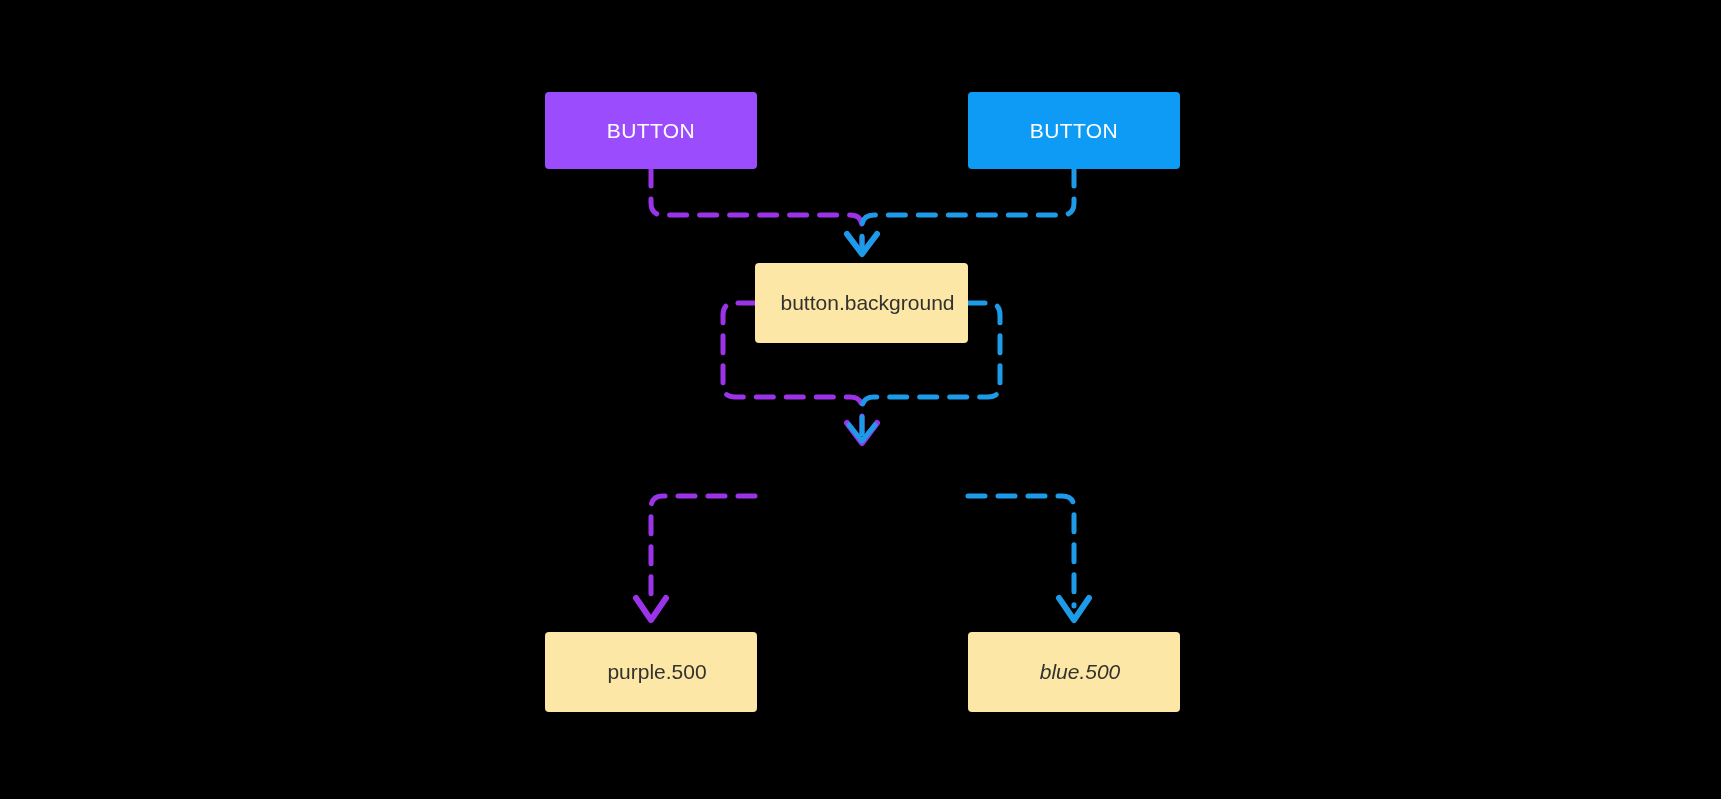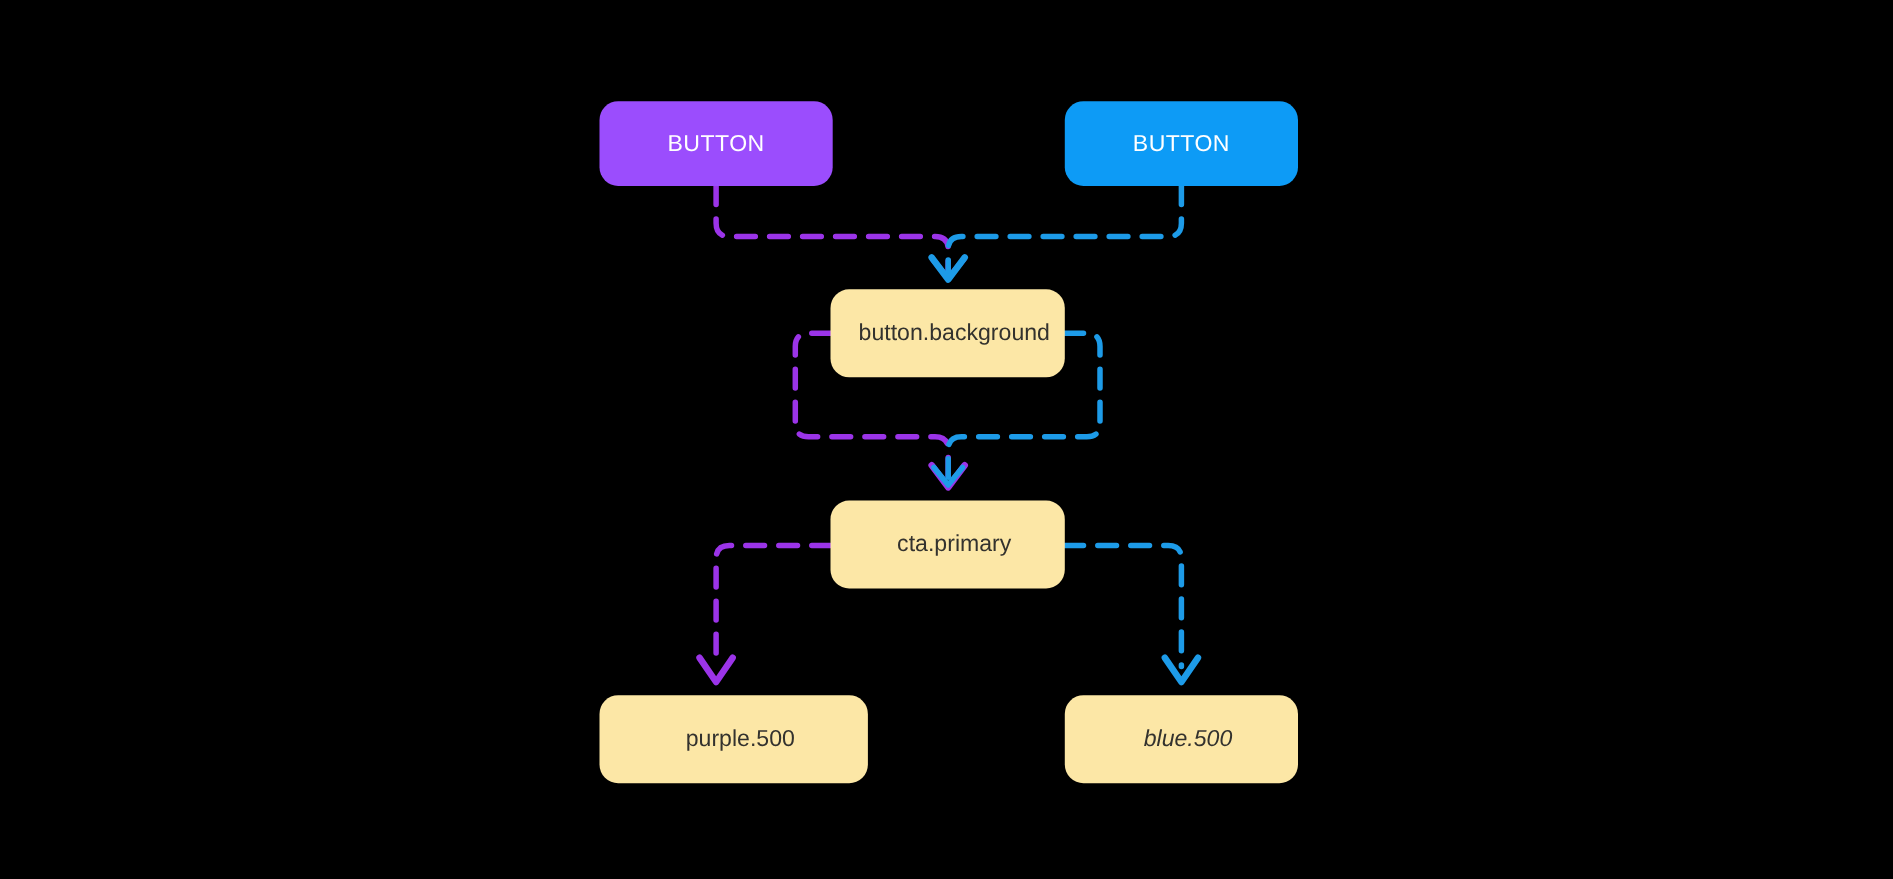--- a/index.html
+++ b/index.html
@@ -28,21 +28,21 @@
     width: 1721px;
     height: 799px;
     pointer-events: none;
   }
   .node {
     position: absolute;
     box-sizing: border-box;
     display: flex;
     align-items: center;
     justify-content: center;
-    border-radius: 17px;
+    border-radius: 4px;
     text-align: center;
     line-height: 1.2;
     user-select: none;
   }
   .node-label {
     display: block;
     white-space: nowrap;
   }
   .node.btn {
     color: #ffffff;
@@ -98,25 +98,22 @@
   </div>
 
   <div class="node btn" style="left:968px; top:92px; width:212px; height:77px; background:#0D9BF6;">
     <span class="node-label">BUTTON</span>
   </div>
 
   <div class="node token" style="left:755px; top:263px; width:213px; height:80px; background:#FCE7A6;">
     <span class="node-label">button.background</span>
   </div>
 
-  <div class="node token" style="left:755px; top:455px; width:213px; height:80px; background:#FCE7A6;">
-    <span class="node-label">cta.primary</span>
-  </div>
 
-  <div class="node token" style="left:545px; top:632px; width:244px; height:80px; background:#FCE7A6;">
+  <div class="node token" style="left:545px; top:632px; width:212px; height:80px; background:#FCE7A6;">
     <span class="node-label">purple.500</span>
   </div>
 
   <div class="node token" style="left:968px; top:632px; width:212px; height:80px; background:#FCE7A6;font-style:italic;">
     <span class="node-label">blue.500</span>
   </div>
 
 </div>
 
 </body></html>

